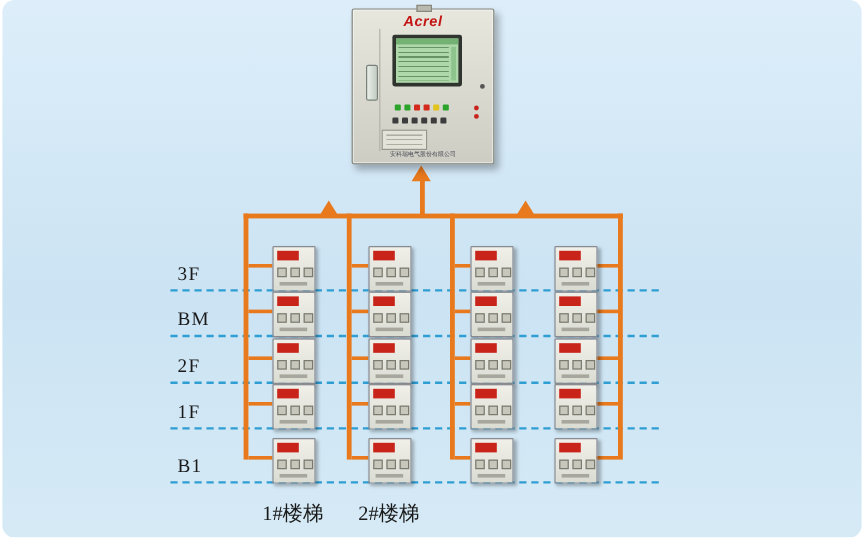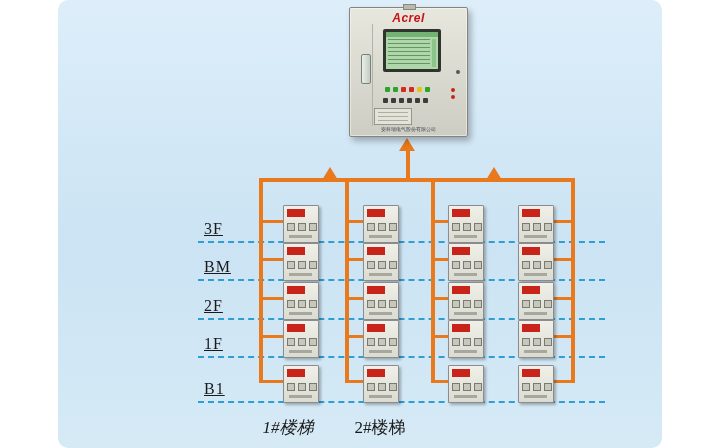--- a/index.html
+++ b/index.html
@@ -1,17 +1,17 @@
 <!DOCTYPE html>
 <html><head>
 <meta charset="utf-8">
 <style>
   html,body{margin:0;padding:0;background:#ffffff;}
   .stage{
-    position:relative;width:604px;height:448px;margin:0 auto;
+    position:relative;width:716px;height:448px;margin:0 auto;
     background:linear-gradient(180deg,#ddeefa 0%,#cbe3f3 55%,#d6eaf6 100%);
     border-radius:10px;overflow:hidden;
     font-family:"Liberation Sans",sans-serif;
     --orange:#e8791c; --blue:#2f9ed3; --red:#c8241a;
   }
   
   .cabinet{position:absolute;left:291px;top:7px;width:117px;height:128px;
     background:linear-gradient(180deg,#e7e7de,#cdcdc4);
     border:1px solid #85857c;border-radius:2px;z-index:4;
     box-shadow:3px 4px 6px rgba(0,0,0,.28), inset 0 0 0 1px rgba(255,255,255,.45);}
@@ -40,21 +40,21 @@
     background:repeating-linear-gradient(180deg,#adada2 0 1px,transparent 1px 4px);}
   .nameplate{position:absolute;left:0;right:0;bottom:4px;text-align:center;
     font-size:5px;color:#4a4a55;white-space:nowrap;overflow:hidden;}
   
   .line-o{position:absolute;background:var(--orange);z-index:2;}
   .arrow-up{position:absolute;width:0;height:0;z-index:2;
     border-left:8px solid transparent;border-right:8px solid transparent;
     border-bottom:13px solid var(--orange);}
   .dash{position:absolute;height:0;border-top:2px dashed var(--blue);z-index:1;}
   
-  .flabel{position:absolute;font:16px "Liberation Serif",serif;color:#1a1a1a;letter-spacing:1px;z-index:3;text-decoration:underline;}
+  .flabel{position:absolute;font:16px "Liberation Serif",serif;color:#1a1a1a;letter-spacing:1px;z-index:3;}
   .slabel{position:absolute;width:84px;text-align:center;font:17px "Liberation Serif",serif;color:#1a1a1a;z-index:3;}
   
   .dev{position:absolute;width:34px;height:36px;border-radius:1px;
     background:linear-gradient(#f0f0e9,#dadcd2);border:1px solid #8b8b90;
     box-shadow:2px 2px 3px rgba(0,0,0,.28);z-index:3;box-sizing:content-box;}
   .dev .badge{position:absolute;left:3px;top:3px;width:18px;height:8px;background:var(--red);}
   .dev .dkeys{position:absolute;left:3px;top:17px;display:flex;gap:3px;}
   .dev .dkeys i{width:6px;height:6px;background:#c7c7bb;border:1px solid #7a7a70;display:block;}
   .dev .dslot{position:absolute;left:5px;top:29px;width:23px;height:3px;background:#a7a79e;}
 </style>
@@ -161,21 +161,21 @@
     <div class="line-o" style="left: 205px; top: 380px; width: 20px; height: 3px;"></div>
     <div class="dev" style="left: 225px; top: 365px;">
       <span class="badge"></span>
       <span class="dkeys">
         <i></i>
         <i></i>
         <i></i>
       </span>
       <span class="dslot"></span>
     </div>
-    <div class="slabel" style="left: 188px; top: 416px; font-style: italic;">1#楼梯</div>
+    <div class="slabel" style="left: 200px; top: 416px;">1#楼梯</div>
     <div class="line-o" style="left: 287px; top: 178px; width: 4px; height: 205px;"></div>
     <div class="line-o" style="left: 291px; top: 220px; width: 14px; height: 3px;"></div>
     <div class="dev" style="left: 305px; top: 205px;">
       <span class="badge"></span>
       <span class="dkeys">
         <i></i>
         <i></i>
         <i></i>
       </span>
       <span class="dslot"></span>

